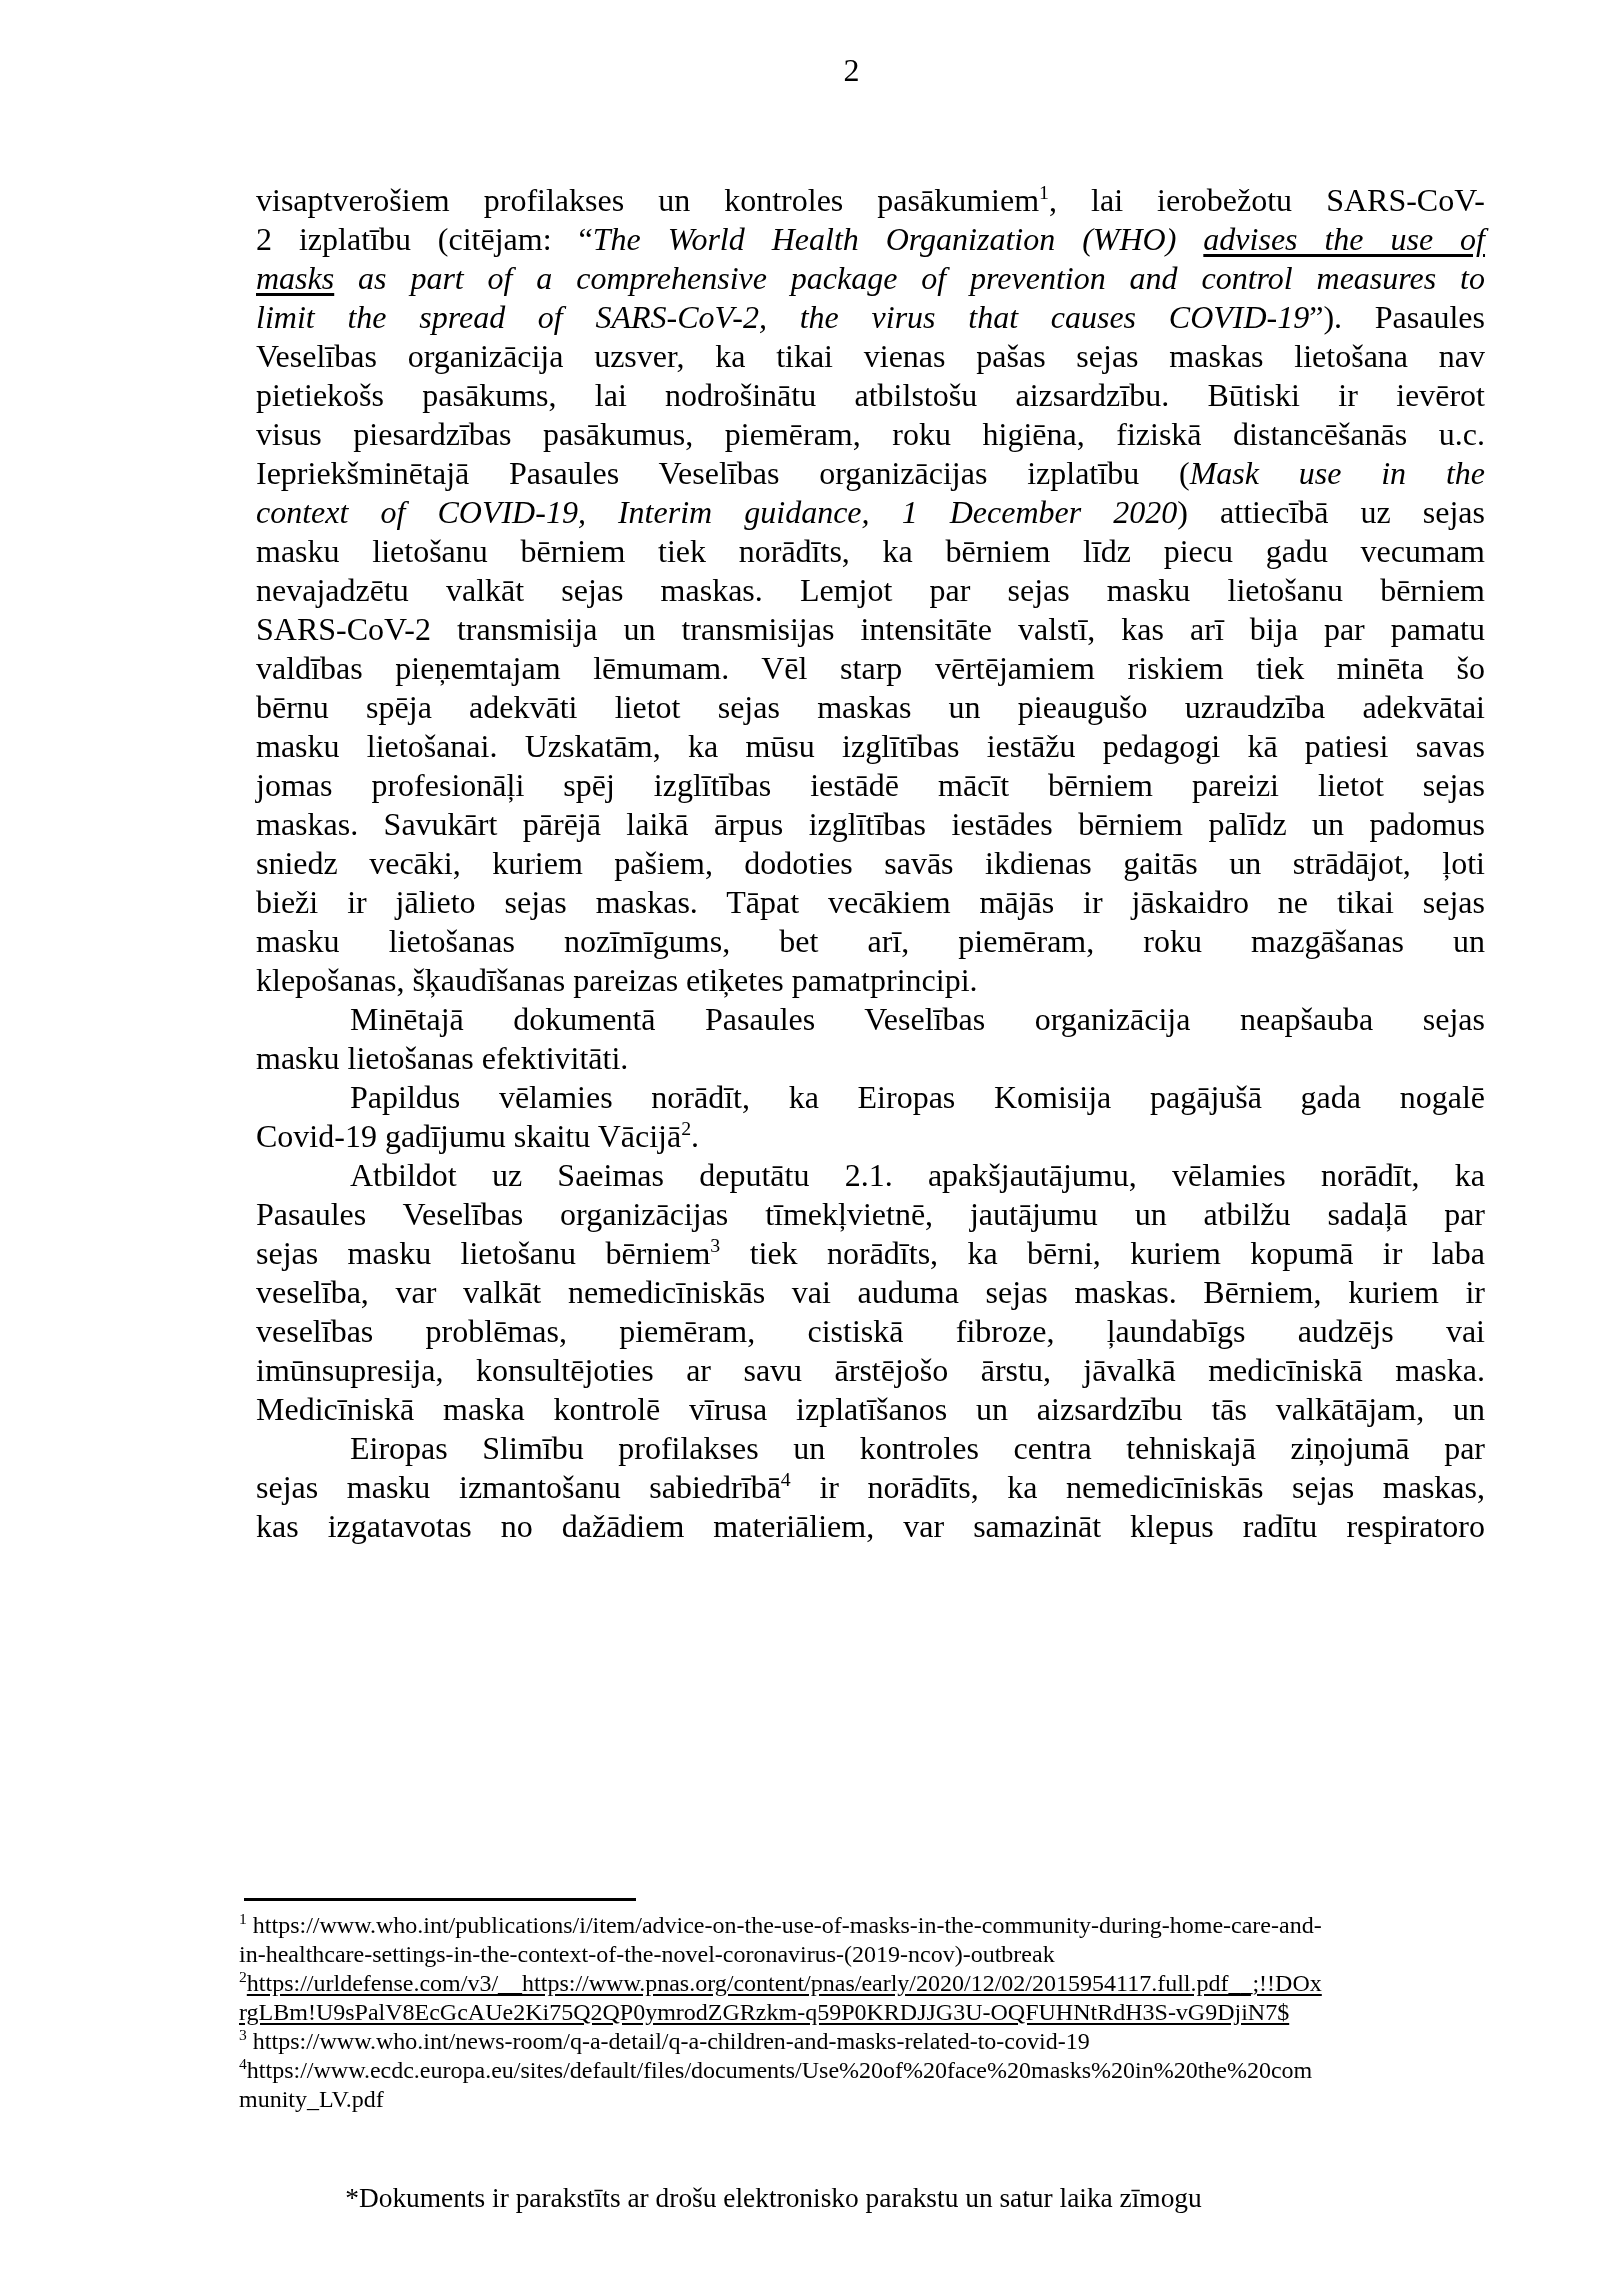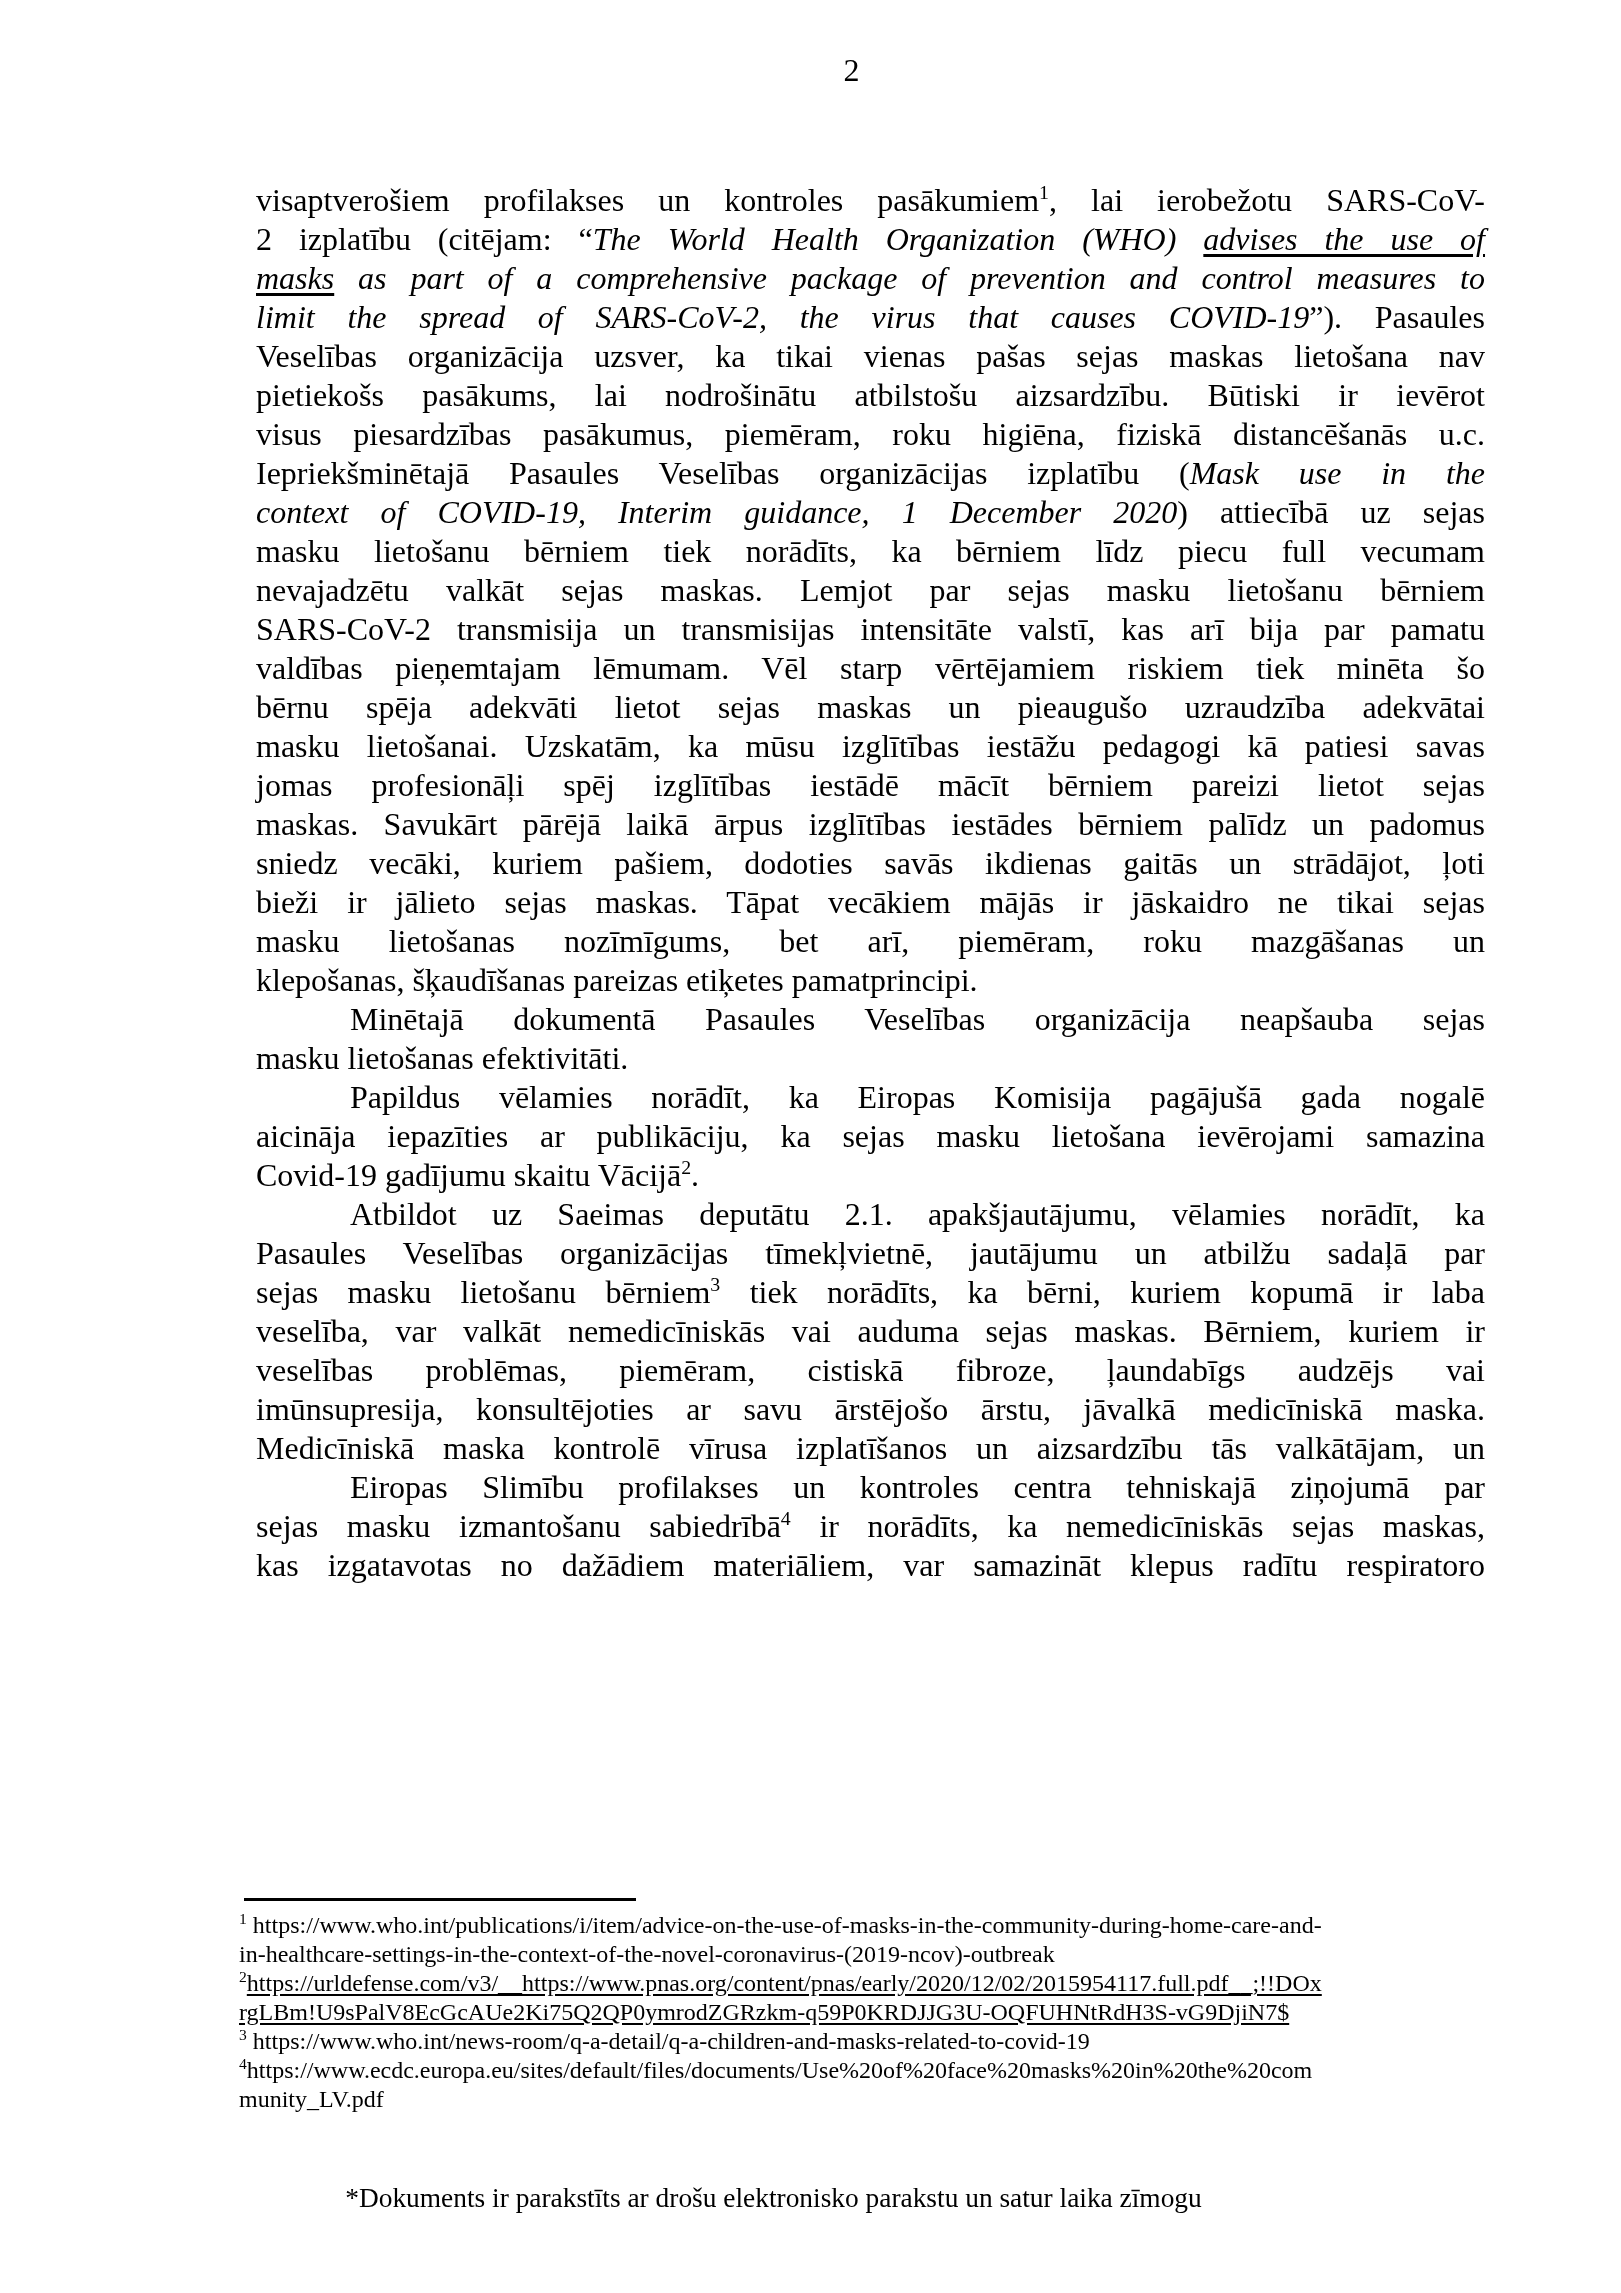--- a/index.html
+++ b/index.html
@@ -90,36 +90,35 @@
 <div class="body-text" id="body-text">
     <div class="line"><span>visaptverošiem profilakses un kontroles pasākumiem</span><sup>1</sup><span>, lai ierobežotu SARS-CoV-</span></div>
     <div class="line"><span>2 izplatību (citējam: “</span><span style="font-style: italic;">The World Health Organization (WHO) </span><span class="u" style="font-style: italic;">advises the use of</span></div>
     <div class="line"><span class="u" style="font-style: italic;">masks</span><span style="font-style: italic;"> as part of a comprehensive package of prevention and control measures to</span></div>
     <div class="line"><span style="font-style: italic;">limit the spread of SARS-CoV-2, the virus that causes COVID-19</span><span>”). Pasaules</span></div>
     <div class="line"><span>Veselības organizācija uzsver, ka tikai vienas pašas sejas maskas lietošana nav</span></div>
     <div class="line"><span>pietiekošs pasākums, lai nodrošinātu atbilstošu aizsardzību. Būtiski ir ievērot</span></div>
     <div class="line"><span>visus piesardzības pasākumus, piemēram, roku higiēna, fiziskā distancēšanās u.c.</span></div>
     <div class="line"><span>Iepriekšminētajā Pasaules Veselības organizācijas izplatību (</span><span style="font-style: italic;">Mask use in the</span></div>
     <div class="line"><span style="font-style: italic;">context of COVID-19, Interim guidance, 1 December 2020</span><span>) attiecībā uz sejas</span></div>
-    <div class="line"><span>masku lietošanu bērniem tiek norādīts, ka bērniem līdz piecu full vecumam</span></div>
+    <div class="line"><span>masku lietošanu bērniem tiek norādīts, ka bērniem līdz piecu gadu vecumam</span></div>
     <div class="line"><span>nevajadzētu valkāt sejas maskas. Lemjot par sejas masku lietošanu bērniem</span></div>
     <div class="line"><span>SARS-CoV-2 transmisija un transmisijas intensitāte valstī, kas arī bija par pamatu</span></div>
     <div class="line"><span>valdības pieņemtajam lēmumam. Vēl starp vērtējamiem riskiem tiek minēta šo</span></div>
     <div class="line"><span>bērnu spēja adekvāti lietot sejas maskas un pieaugušo uzraudzība adekvātai</span></div>
     <div class="line"><span>masku lietošanai. Uzskatām, ka mūsu izglītības iestāžu pedagogi kā patiesi savas</span></div>
     <div class="line"><span>jomas profesionāļi spēj izglītības iestādē mācīt bērniem pareizi lietot sejas</span></div>
     <div class="line"><span>maskas. Savukārt pārējā laikā ārpus izglītības iestādes bērniem palīdz un padomus</span></div>
     <div class="line"><span>sniedz vecāki, kuriem pašiem, dodoties savās ikdienas gaitās un strādājot, ļoti</span></div>
     <div class="line"><span>bieži ir jālieto sejas maskas. Tāpat vecākiem mājās ir jāskaidro ne tikai sejas</span></div>
     <div class="line"><span>masku lietošanas nozīmīgums, bet arī, piemēram, roku mazgāšanas un</span></div>
     <div class="line last"><span>klepošanas, šķaudīšanas pareizas etiķetes pamatprincipi.</span></div>
     <div class="line indent-line"><span>Minētajā dokumentā Pasaules Veselības organizācija neapšauba sejas</span></div>
     <div class="line last"><span>masku lietošanas efektivitāti.</span></div>
     <div class="line indent-line"><span>Papildus vēlamies norādīt, ka Eiropas Komisija pagājušā gada nogalē</span></div>
-    <div class="line"><span>aicināja iepazīties ar publikāciju, ka sejas masku lietošana ievērojami samazina</span></div>
     <div class="line last"><span>Covid-19 gadījumu skaitu Vācijā</span><sup>2</sup><span>.</span></div>
     <div class="line indent-line"><span>Atbildot uz Saeimas deputātu 2.1. apakšjautājumu, vēlamies norādīt, ka</span></div>
     <div class="line"><span>Pasaules Veselības organizācijas tīmekļvietnē, jautājumu un atbilžu sadaļā par</span></div>
     <div class="line"><span>sejas masku lietošanu bērniem</span><sup>3</sup><span> tiek norādīts, ka bērni, kuriem kopumā ir laba</span></div>
     <div class="line"><span>veselība, var valkāt nemedicīniskās vai auduma sejas maskas. Bērniem, kuriem ir</span></div>
     <div class="line"><span>veselības problēmas, piemēram, cistiskā fibroze, ļaundabīgs audzējs vai</span></div>
     <div class="line"><span>imūnsupresija, konsultējoties ar savu ārstējošo ārstu, jāvalkā medicīniskā maska.</span></div>
     <div class="line"><span>Medicīniskā maska kontrolē vīrusa izplatīšanos un aizsardzību tās valkātājam, un</span></div>
     <div class="line indent-line"><span>Eiropas Slimību profilakses un kontroles centra tehniskajā ziņojumā par</span></div>
     <div class="line"><span>sejas masku izmantošanu sabiedrībā</span><sup>4</sup><span> ir norādīts, ka nemedicīniskās sejas maskas,</span></div>

